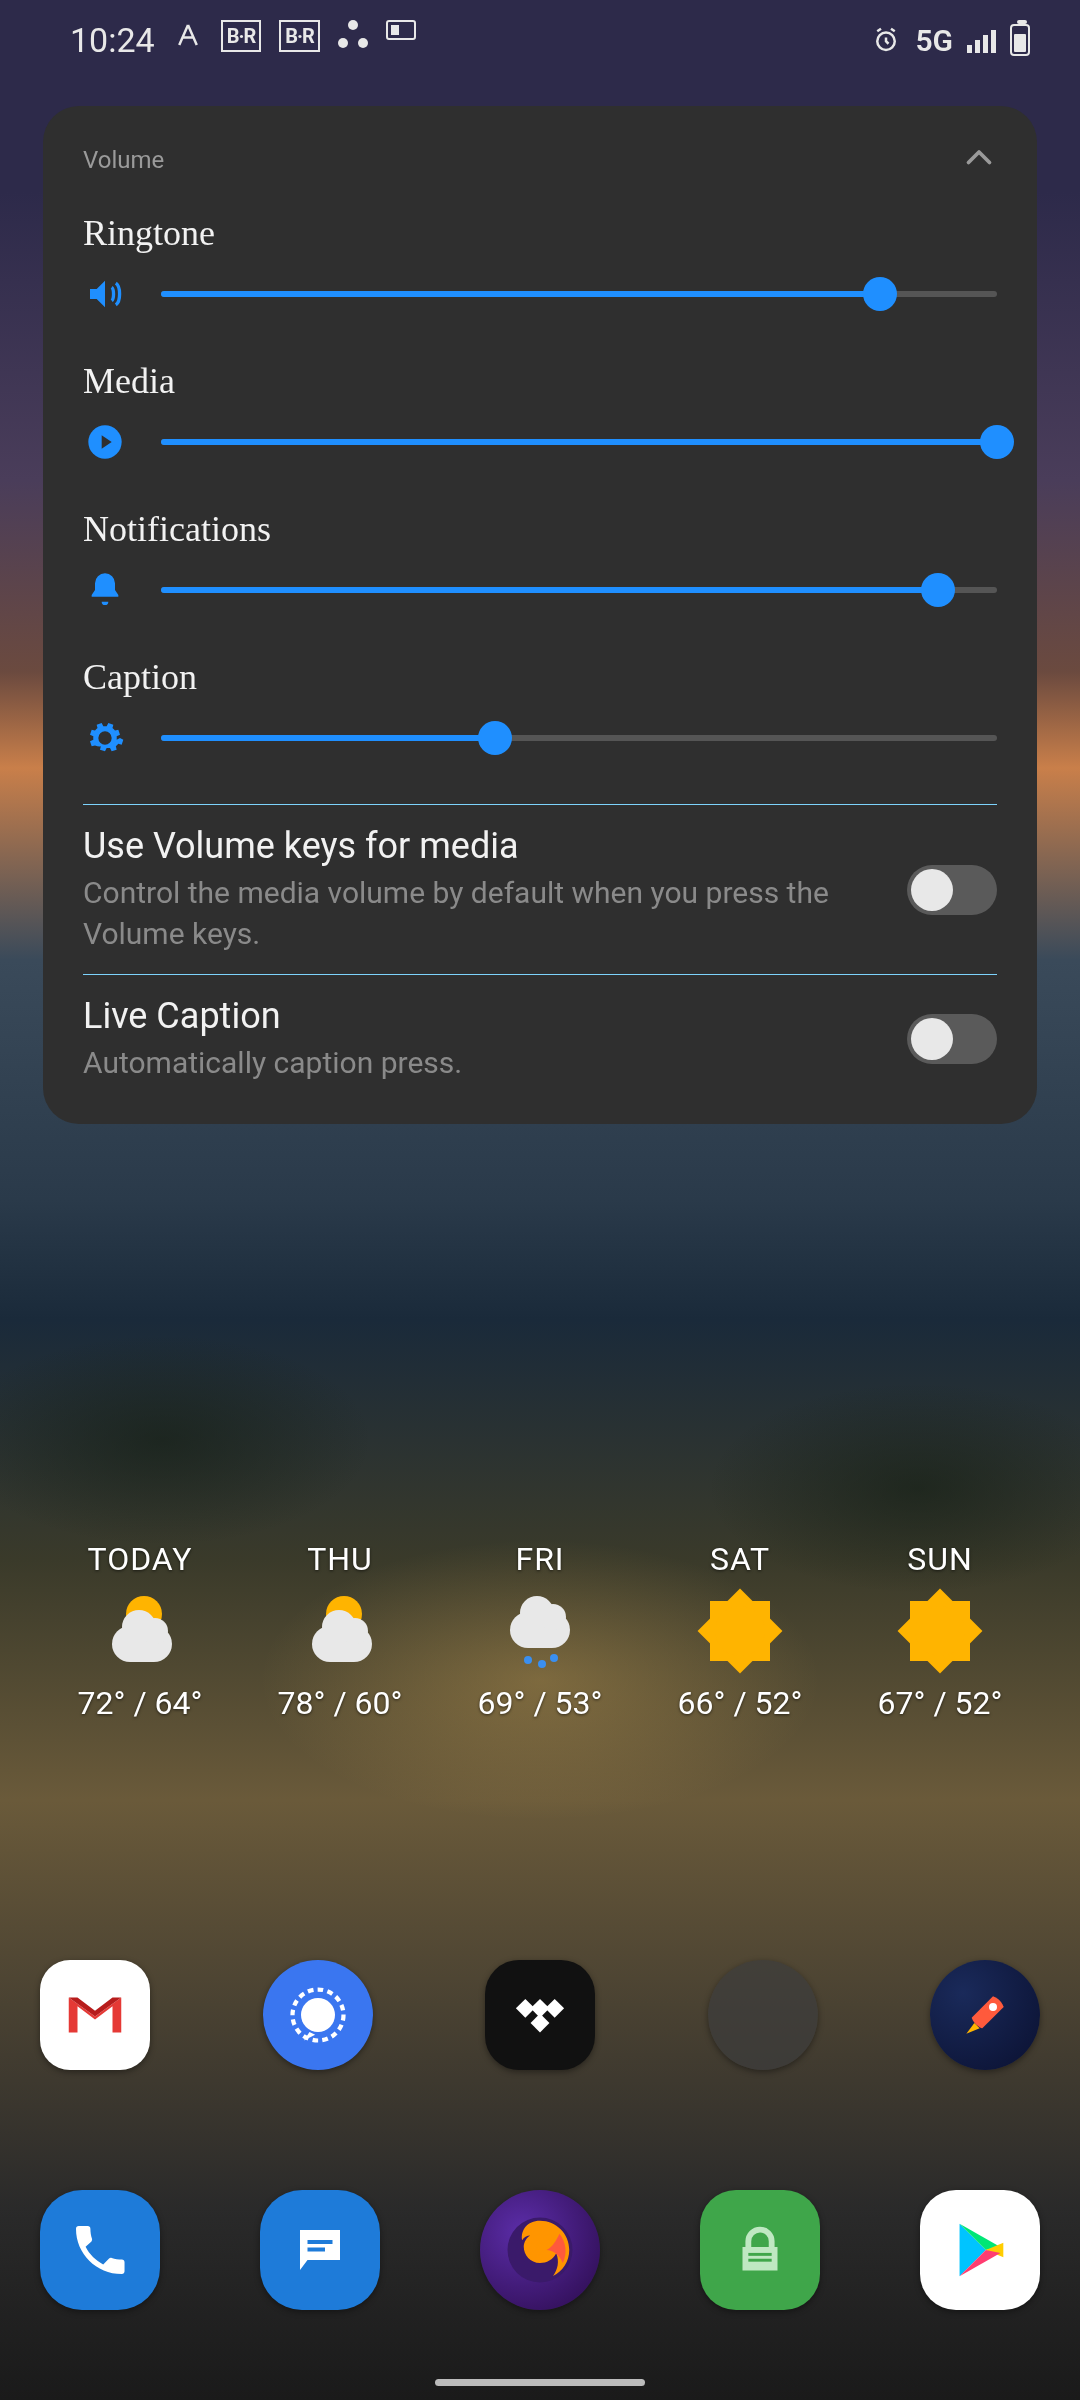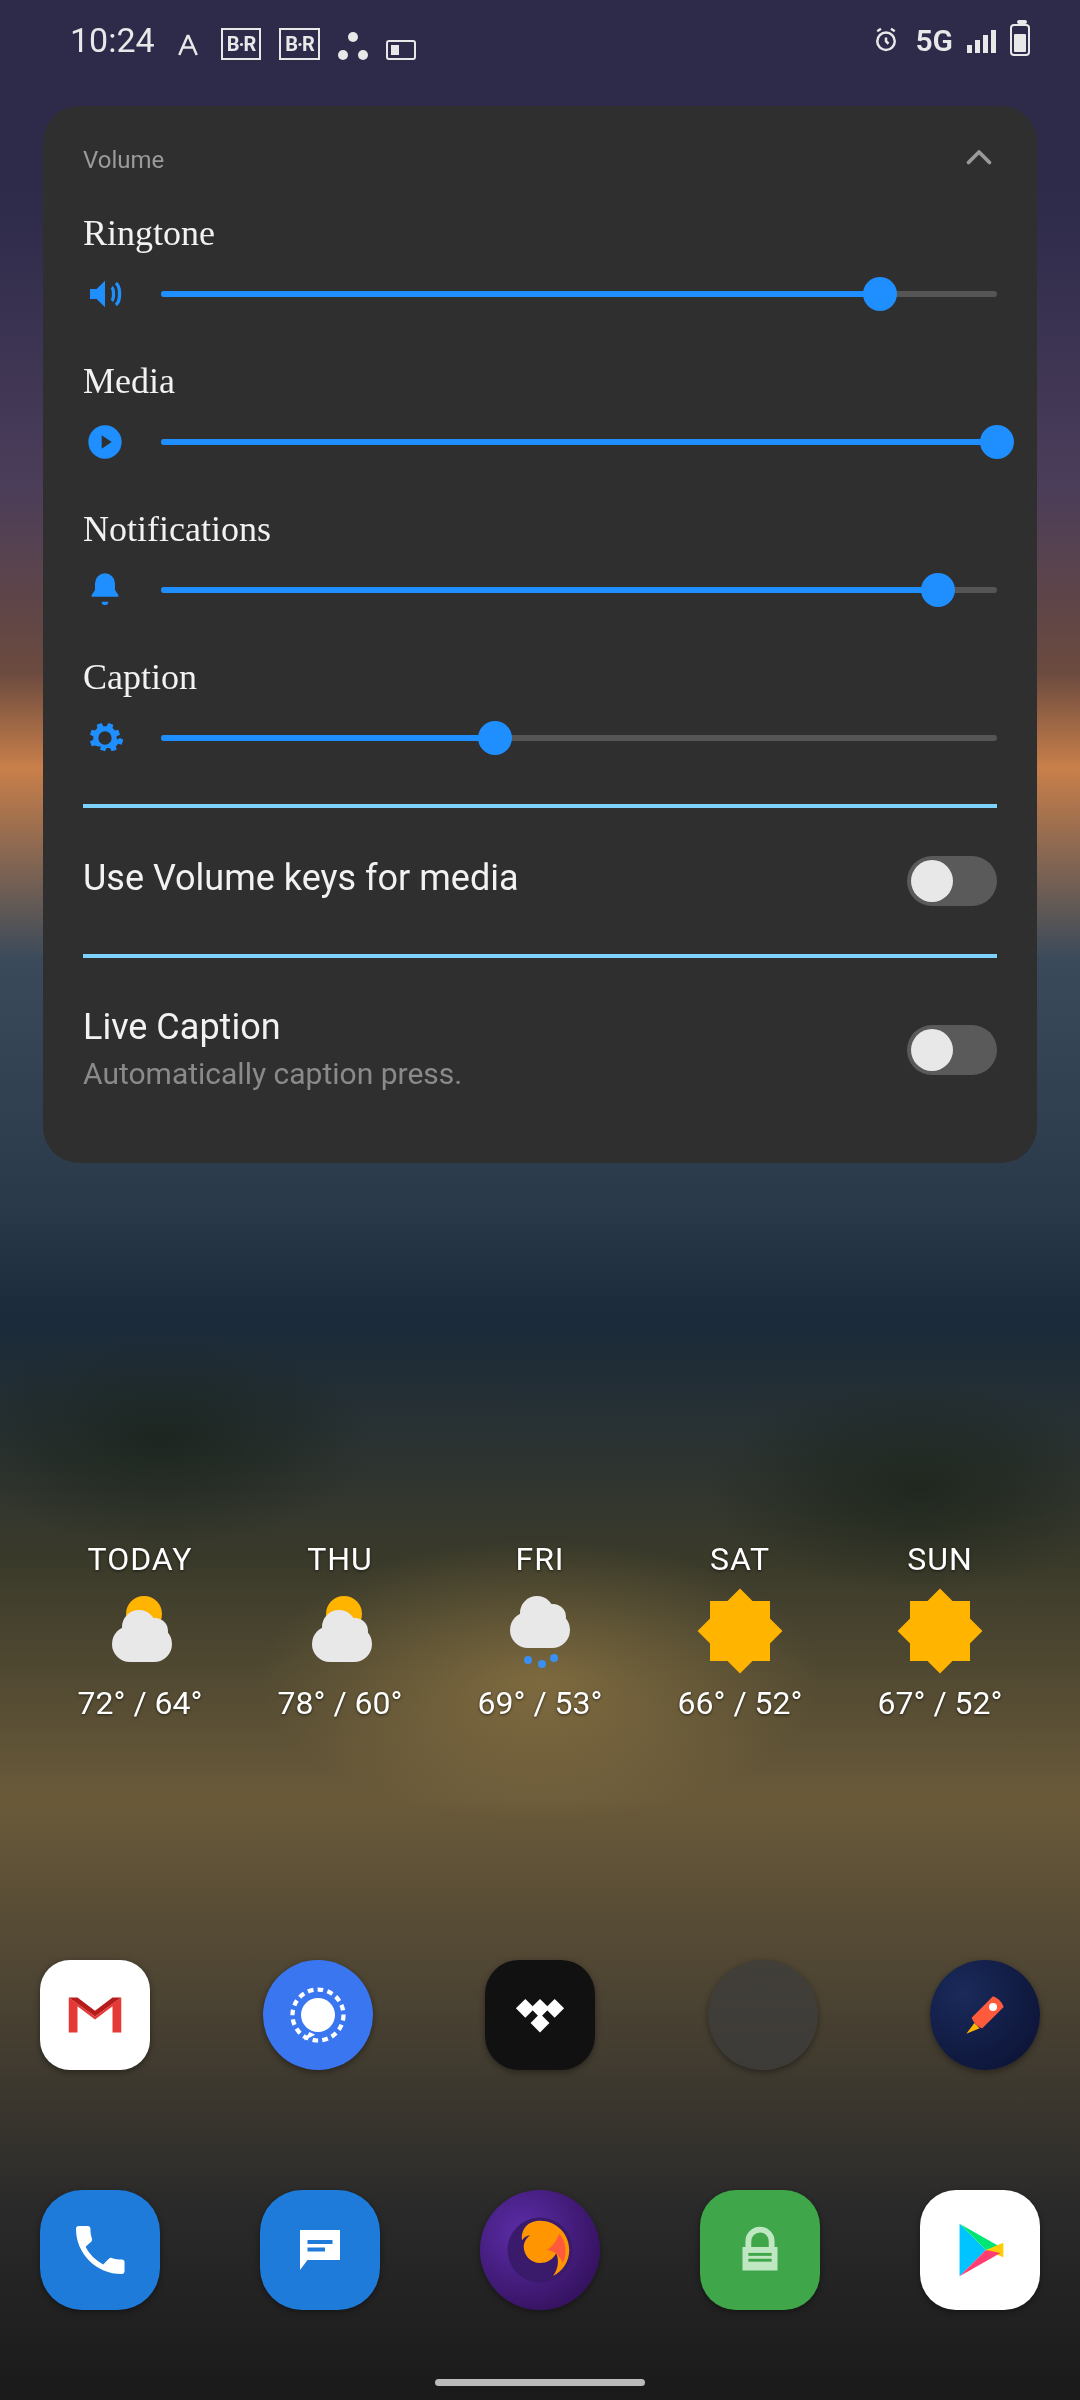--- a/index.html
+++ b/index.html
@@ -23,21 +23,21 @@
         radial-gradient(ellipse 300px 150px at 15% 60%, rgba(20,30,20,0.6), transparent 70%),
         radial-gradient(ellipse 300px 150px at 85% 62%, rgba(20,30,20,0.6), transparent 70%);
       pointer-events: none;
     }
     
     .status-bar {
       position: absolute; top: 0; left: 0; right: 0; height: 80px;
       display: flex; align-items: center; justify-content: space-between;
       padding: 0 50px 0 70px; font-size: 34px; color: #e8e8e8;
     }
-    .status-left { display: flex; align-items: flex-end; gap: 18px; }
+    .status-left { display: flex; align-items: flex-start; gap: 18px; }
     .status-right { display: flex; align-items: center; gap: 14px; }
     .status-ico { display: inline-flex; align-items: center; justify-content: center; }
     .badge-br { border: 2px solid #e8e8e8; font-size: 20px; font-weight: 700; padding: 2px 4px; letter-spacing: -1px; }
     .dots3 { display: inline-block; position: relative; width: 30px; height: 28px; }
     .dots3::before, .dots3::after { content: ""; position: absolute; width: 10px; height: 10px; background: #e8e8e8; border-radius: 50%; }
     .dots3::before { left: 0; bottom: 0; }
     .dots3::after { right: 0; bottom: 0; }
     .dots3-top { position: absolute; top: 0; left: 10px; width: 10px; height: 10px; background: #e8e8e8; border-radius: 50%; }
     .rect-outline { width: 30px; height: 20px; border: 2px solid #e8e8e8; border-radius: 3px; position:relative; }
     .rect-outline::after{content:"";position:absolute;left:3px;top:3px;width:8px;height:10px;background:#e8e8e8;}
@@ -62,21 +62,21 @@
     .slider-group:last-of-type { margin-bottom: 28px; }
     .slider-label { color: #f2f2f2; font-size: 36px; margin-bottom: 18px; }
     .slider-row { display:flex; align-items:center; gap: 34px; }
     .slider-icon { width: 44px; height: 44px; display:flex; align-items:center; justify-content:center; }
     .slider-icon svg { width: 40px; height: 40px; fill: #1f8fff; }
     .slider { flex:1; position:relative; height: 40px; display:flex; align-items:center; }
     .track { position:absolute; left:0; right:0; height:6px; background:#555; border-radius:3px; }
     .fill { position:absolute; left:0; height:6px; background:#1f8fff; border-radius:3px; }
     .thumb { position:absolute; width:34px; height:34px; background:#1f8fff; border-radius:50%; transform:translateX(-50%); }
 
-    .setting-row { display:flex; align-items:center; justify-content:space-between; padding: 48px 0; border-top:4px solid #7dd3fc; }
+    .setting-row { display:flex; align-items:center; justify-content:space-between; padding: 20px 0; border-top:1px solid #7dd3fc; }
     .setting-row:first-of-type { border-top: 1px solid #4a4a4a; margin-top: 20px; }
     .setting-text { flex:1; padding-right:24px; }
     .setting-title { color:#f2f2f2; font-size:36px; margin-bottom:6px; }
     .setting-desc { color:#8a8a8a; font-size:30px; line-height:1.35; }
     .toggle { width:90px; height:50px; background:#5a5a5a; border-radius:25px; position:relative; flex-shrink:0; }
     .toggle::after { content:""; position:absolute; left:4px; top:4px; width:42px; height:42px; background:#e8e8e8; border-radius:50%; }
 
     
     .weather { position:absolute; left:40px; right:40px; top:1540px; display:flex; justify-content:space-between; }
     .wday { flex:1; display:flex; flex-direction:column; align-items:center; gap:18px; color:#fff; text-shadow:0 1px 3px rgba(0,0,0,0.6); }
@@ -216,20 +216,21 @@
         <div class="track"></div>
         <div class="fill" style="width: 40%;"></div>
         <div class="thumb" style="left: 40%;"></div>
       </div>
     </div>
   </div>
 
   <div class="setting-row">
     <div class="setting-text">
       <div class="setting-title">Use Volume keys for media</div>
+      <div class="setting-desc">Control the media volume by default when you press the Volume keys.</div>
     </div>
     <div class="toggle"></div>
   </div>
 
   <div class="setting-row">
     <div class="setting-text">
       <div class="setting-title">Live Caption</div>
       <div class="setting-desc">Automatically caption press.</div>
     </div>
     <div class="toggle"></div>

